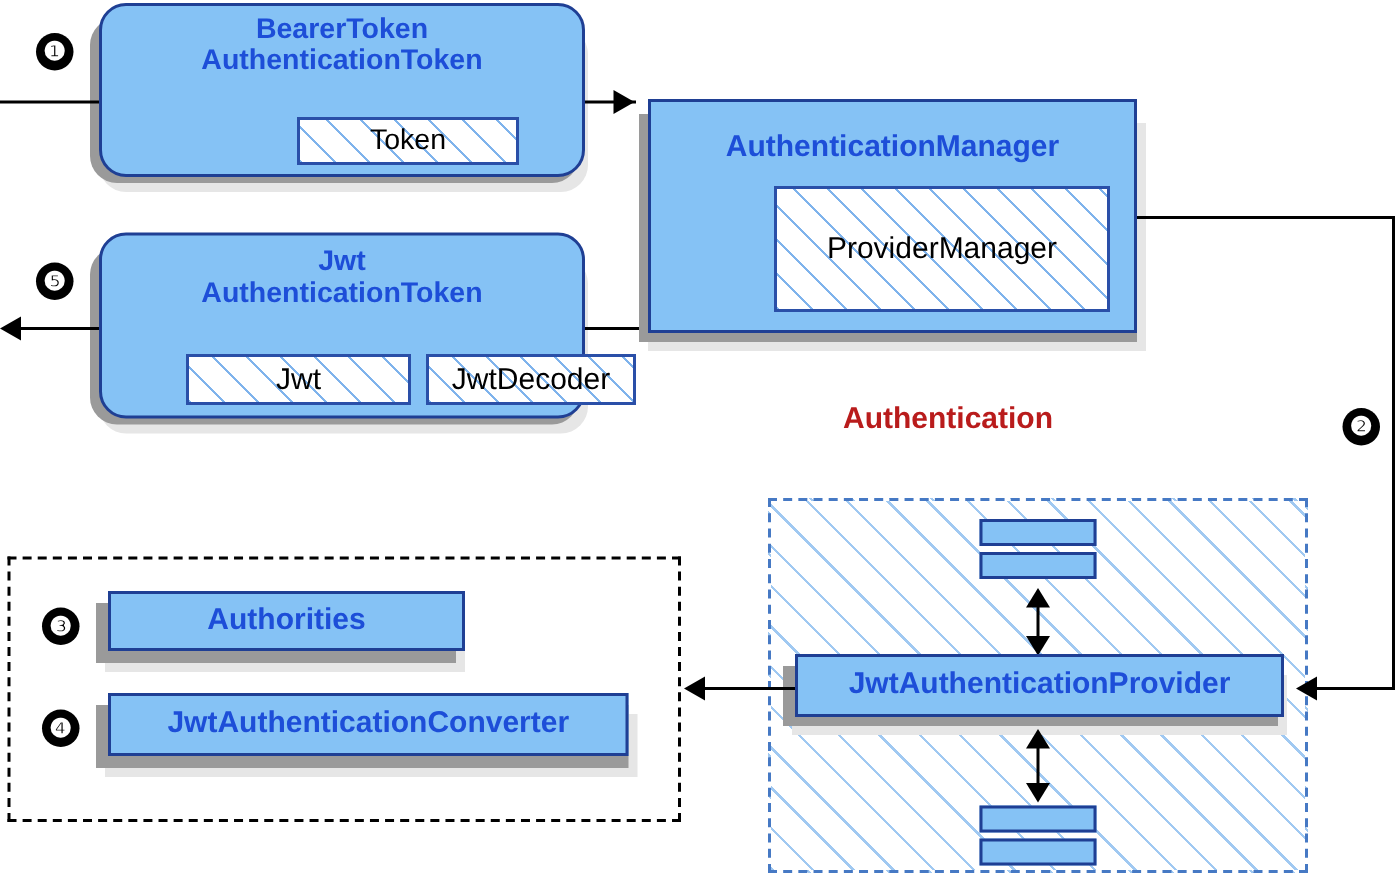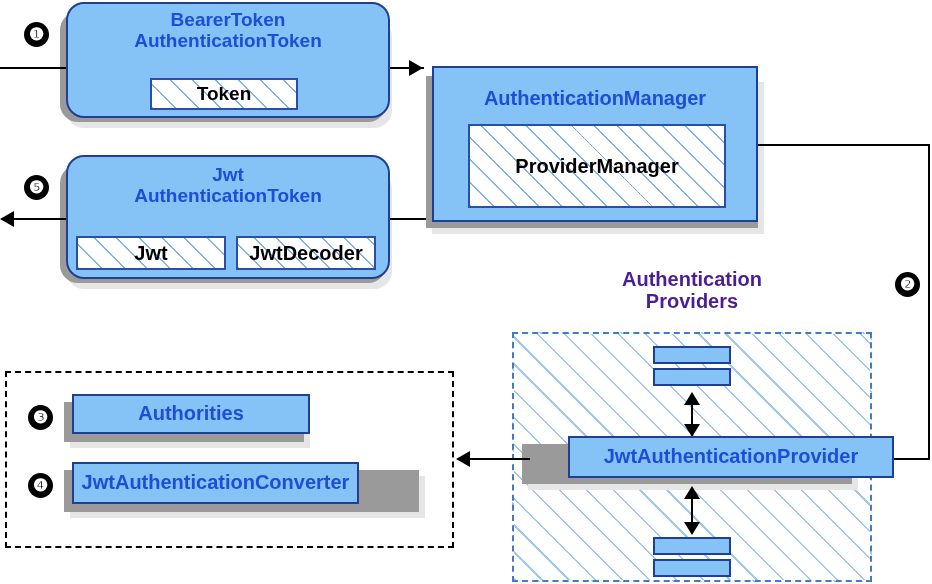--- a/index.html
+++ b/index.html
@@ -59,23 +59,24 @@
     background-color: #ffffff;
     background-image: repeating-linear-gradient(
         45deg,
         rgba(120,175,235,0.95) 0px,
         rgba(120,175,235,0.95) 1.4px,
         rgba(255,255,255,0) 1.4px,
         rgba(255,255,255,0) 16px);
     display: flex;
     align-items: center;
     justify-content: center;
-    font-weight: bold;
+    font-weight: normal;
     color: #000;
     z-index: 8;
+    margin-left: 48px;
   }
 
   
   .dashed-blue {
     position: absolute;
     box-sizing: border-box;
     border: 2px dashed #4679c4;
     background-color: #ffffff;
     background-image: repeating-linear-gradient(
         45deg,
@@ -90,22 +91,22 @@
     box-sizing: border-box;
     border: 2px dashed #000000;
     background: #ffffff;
     z-index: 2;
   }
 
   
   .label {
     position: absolute;
     font-weight: bold;
-    color: #4c1d95;
-    text-align: center;
+    color: #b91c1c;
+    text-align: left;
     line-height: 1.1;
     z-index: 5;
   }
 
   
   .bullet {
     position: absolute;
     width: 25px; height: 25px;
     border-radius: 50%;
     background: #000000;
@@ -212,56 +213,55 @@
   <div class="hatch" style="left:76px; top:236px; width:150px; height:34px; font-size:20px;">Jwt</div>
   <div class="hatch" style="left:236px; top:236px; width:140px; height:34px; font-size:20px;">JwtDecoder</div>
 
   <div class="shadow" style="left:426px; top:76px; width:332px; height:152px;">
     <div class="s2"></div>
       <div class="s1"></div>
   </div>
   <div class="node" style="left:432px; top:66px; width:326px; height:156px; flex-direction:column; justify-content:flex-start; padding-top:20px; font-size:20px;">
     <div>AuthenticationManager</div>
   </div>
-  <div class="hatch" style="left:468px; top:124px; width:258px; height:84px; font-size:20px;">ProviderManager</div>
+  <div class="hatch" style="left:468px; top:124px; width:224px; height:84px; font-size:20px;">ProviderManager</div>
 
   <div class="label" style="left:562px; top:268px; width:260px; font-size:20px;">
     <div>Authentication</div>
-    <div>Providers</div>
   </div>
 
   <div class="dashed-blue" style="left:512px; top:332px; width:360px; height:250px;"></div>
 
   <div class="bar" style="left:653px; top:346px; width:78px; height:18px;"></div>
   <div class="bar" style="left:653px; top:368px; width:78px; height:18px;"></div>
 
   <div class="vline" style="left:691px; top:394px; height:40px;"></div>
   <div class="arrow arrow-up" style="left:684px; top:392px;"></div>
   <div class="arrow arrow-down" style="left:684px; top:424px;"></div>
 
   <div class="shadow" style="left:522px; top:444px; width:330px; height:40px;">
     <div class="s2"></div>
       <div class="s1"></div>
   </div>
-  <div class="node" style="left:530px; top:436px; width:326px; height:42px; font-size:20px;margin-left:38px;">JwtAuthenticationProvider</div>
+  <div class="node" style="left:530px; top:436px; width:326px; height:42px; font-size:20px;">JwtAuthenticationProvider</div>
 
   <div class="vline" style="left:691px; top:492px; height:40px;"></div>
   <div class="arrow arrow-up" style="left:684px; top:486px;"></div>
   <div class="arrow arrow-down" style="left:684px; top:522px;"></div>
 
   <div class="bar" style="left:653px; top:537px; width:78px; height:18px;"></div>
   <div class="bar" style="left:653px; top:559px; width:78px; height:18px;"></div>
 
   <div class="dashed-black" style="left:5px; top:371px; width:449px; height:177px;"></div>
 
   <div class="shadow" style="left:64px; top:402px; width:240px; height:40px;">
     <div class="s2"></div>
       <div class="s1"></div>
   </div>
   <div class="node" style="left:72px; top:394px; width:238px; height:40px; font-size:20px;">Authorities</div>
 
   <div class="shadow" style="left:64px; top:470px; width:355px; height:42px;">
     <div class="s2"></div>
       <div class="s1"></div>
   </div>
-  <div class="node" style="left:72px; top:462px; width:287px; height:42px; font-size:20px;">JwtAuthenticationConverter</div>
+  <div class="node" style="left:72px; top:462px; width:347px; height:42px; font-size:20px;">JwtAuthenticationConverter</div>
 
 </div>
 
 </body></html>

